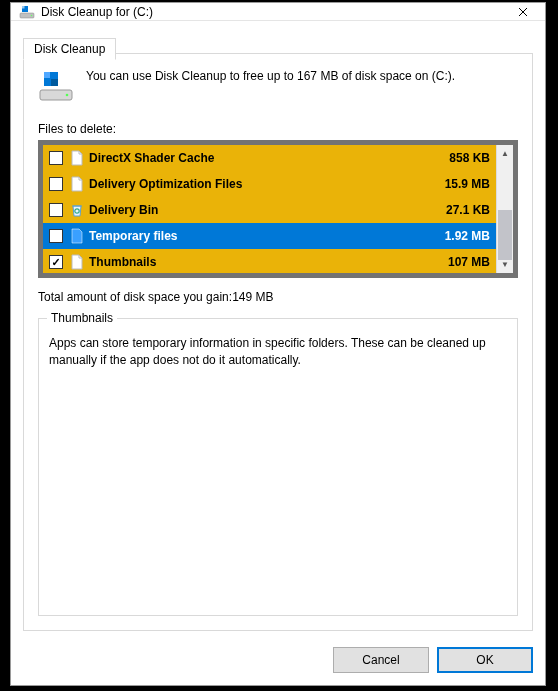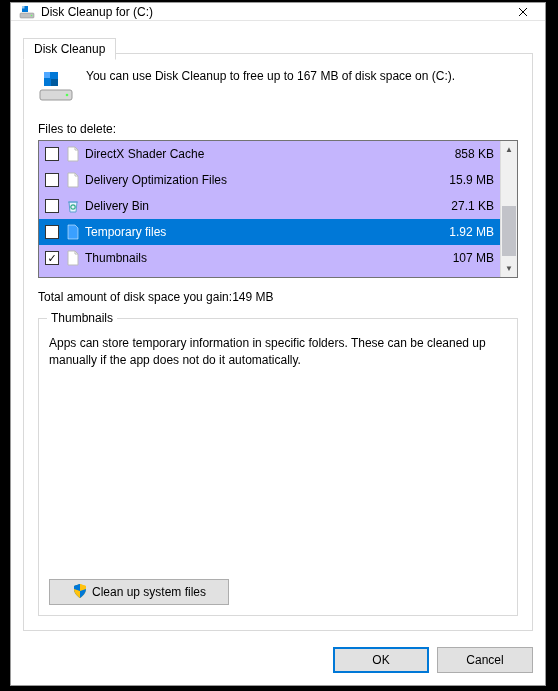--- a/index.html
+++ b/index.html
@@ -71,24 +71,25 @@
   }
   .intro {
     display: flex;
     gap: 12px;
     margin-bottom: 18px;
   }
   .drive-icon { width: 36px; height: 36px; flex-shrink: 0; }
   .intro-text { font-size: 12px; line-height: 1.4; }
   .section-label { font-size: 12px; margin-bottom: 4px; }
   .filelist {
-    border: 1px solid #737373;
+    border: 5px solid #737373;
     height: 138px;
     display: flex;
-    background: #c4b5fd;
+    background: #eab308;
+    font-weight: bold;
   }
   .filelist-inner { flex: 1; overflow: hidden; }
   .row {
     display: flex;
     align-items: center;
     height: 26px;
     padding: 0 4px 0 6px;
   }
   .row.selected { background: #0078d7; color: #fff; }
   .row .chk {
@@ -297,36 +298,22 @@
       </div>
 
       <div class="totalrow">
         <span>Total amount of disk space you gain:</span>
         <span>149 MB</span>
       </div>
 
       <div class="groupbox">
         <span class="groupbox-label">Thumbnails</span>
         <div class="desc-text">Apps can store temporary information in specific folders. These can be cleaned up manually if the app does not do it automatically.</div>
-        <button class="sysfiles-btn">
-          <span>
-            <svg width="16" height="16" viewBox="0 0 16 16">
-              <path d="M8 1l6 2v3c0 4-3 7-6 9-3-2-6-5-6-9V3z" fill="#ffc20e"></path>
-              <path d="M8 1v14c-3-2-6-5-6-9V3z" fill="#0078d7"></path>
-              <path d="M8 1l6 2v3c0 4-3 7-6 9" fill="none"></path>
-              <path d="M8 8l6-2V3L8 1z" fill="#ffc20e"></path>
-              <path d="M8 8L2 6V3l6-2z" fill="#0078d7"></path>
-              <path d="M8 8v7c3-2 6-5 6-9V6z" fill="#0078d7"></path>
-              <path d="M8 8v7c-3-2-6-5-6-9V6z" fill="#ffc20e"></path>
-            </svg>
-          </span>
-          <span>Clean up system files</span>
-        </button>
       </div>
 
     </div>
   </div>
 
   <div class="button-row">
+    <button class="btn">Cancel</button>
     <button class="btn default">OK</button>
-    <button class="btn">Cancel</button>
   </div>
 </div>
 
 </body></html>

